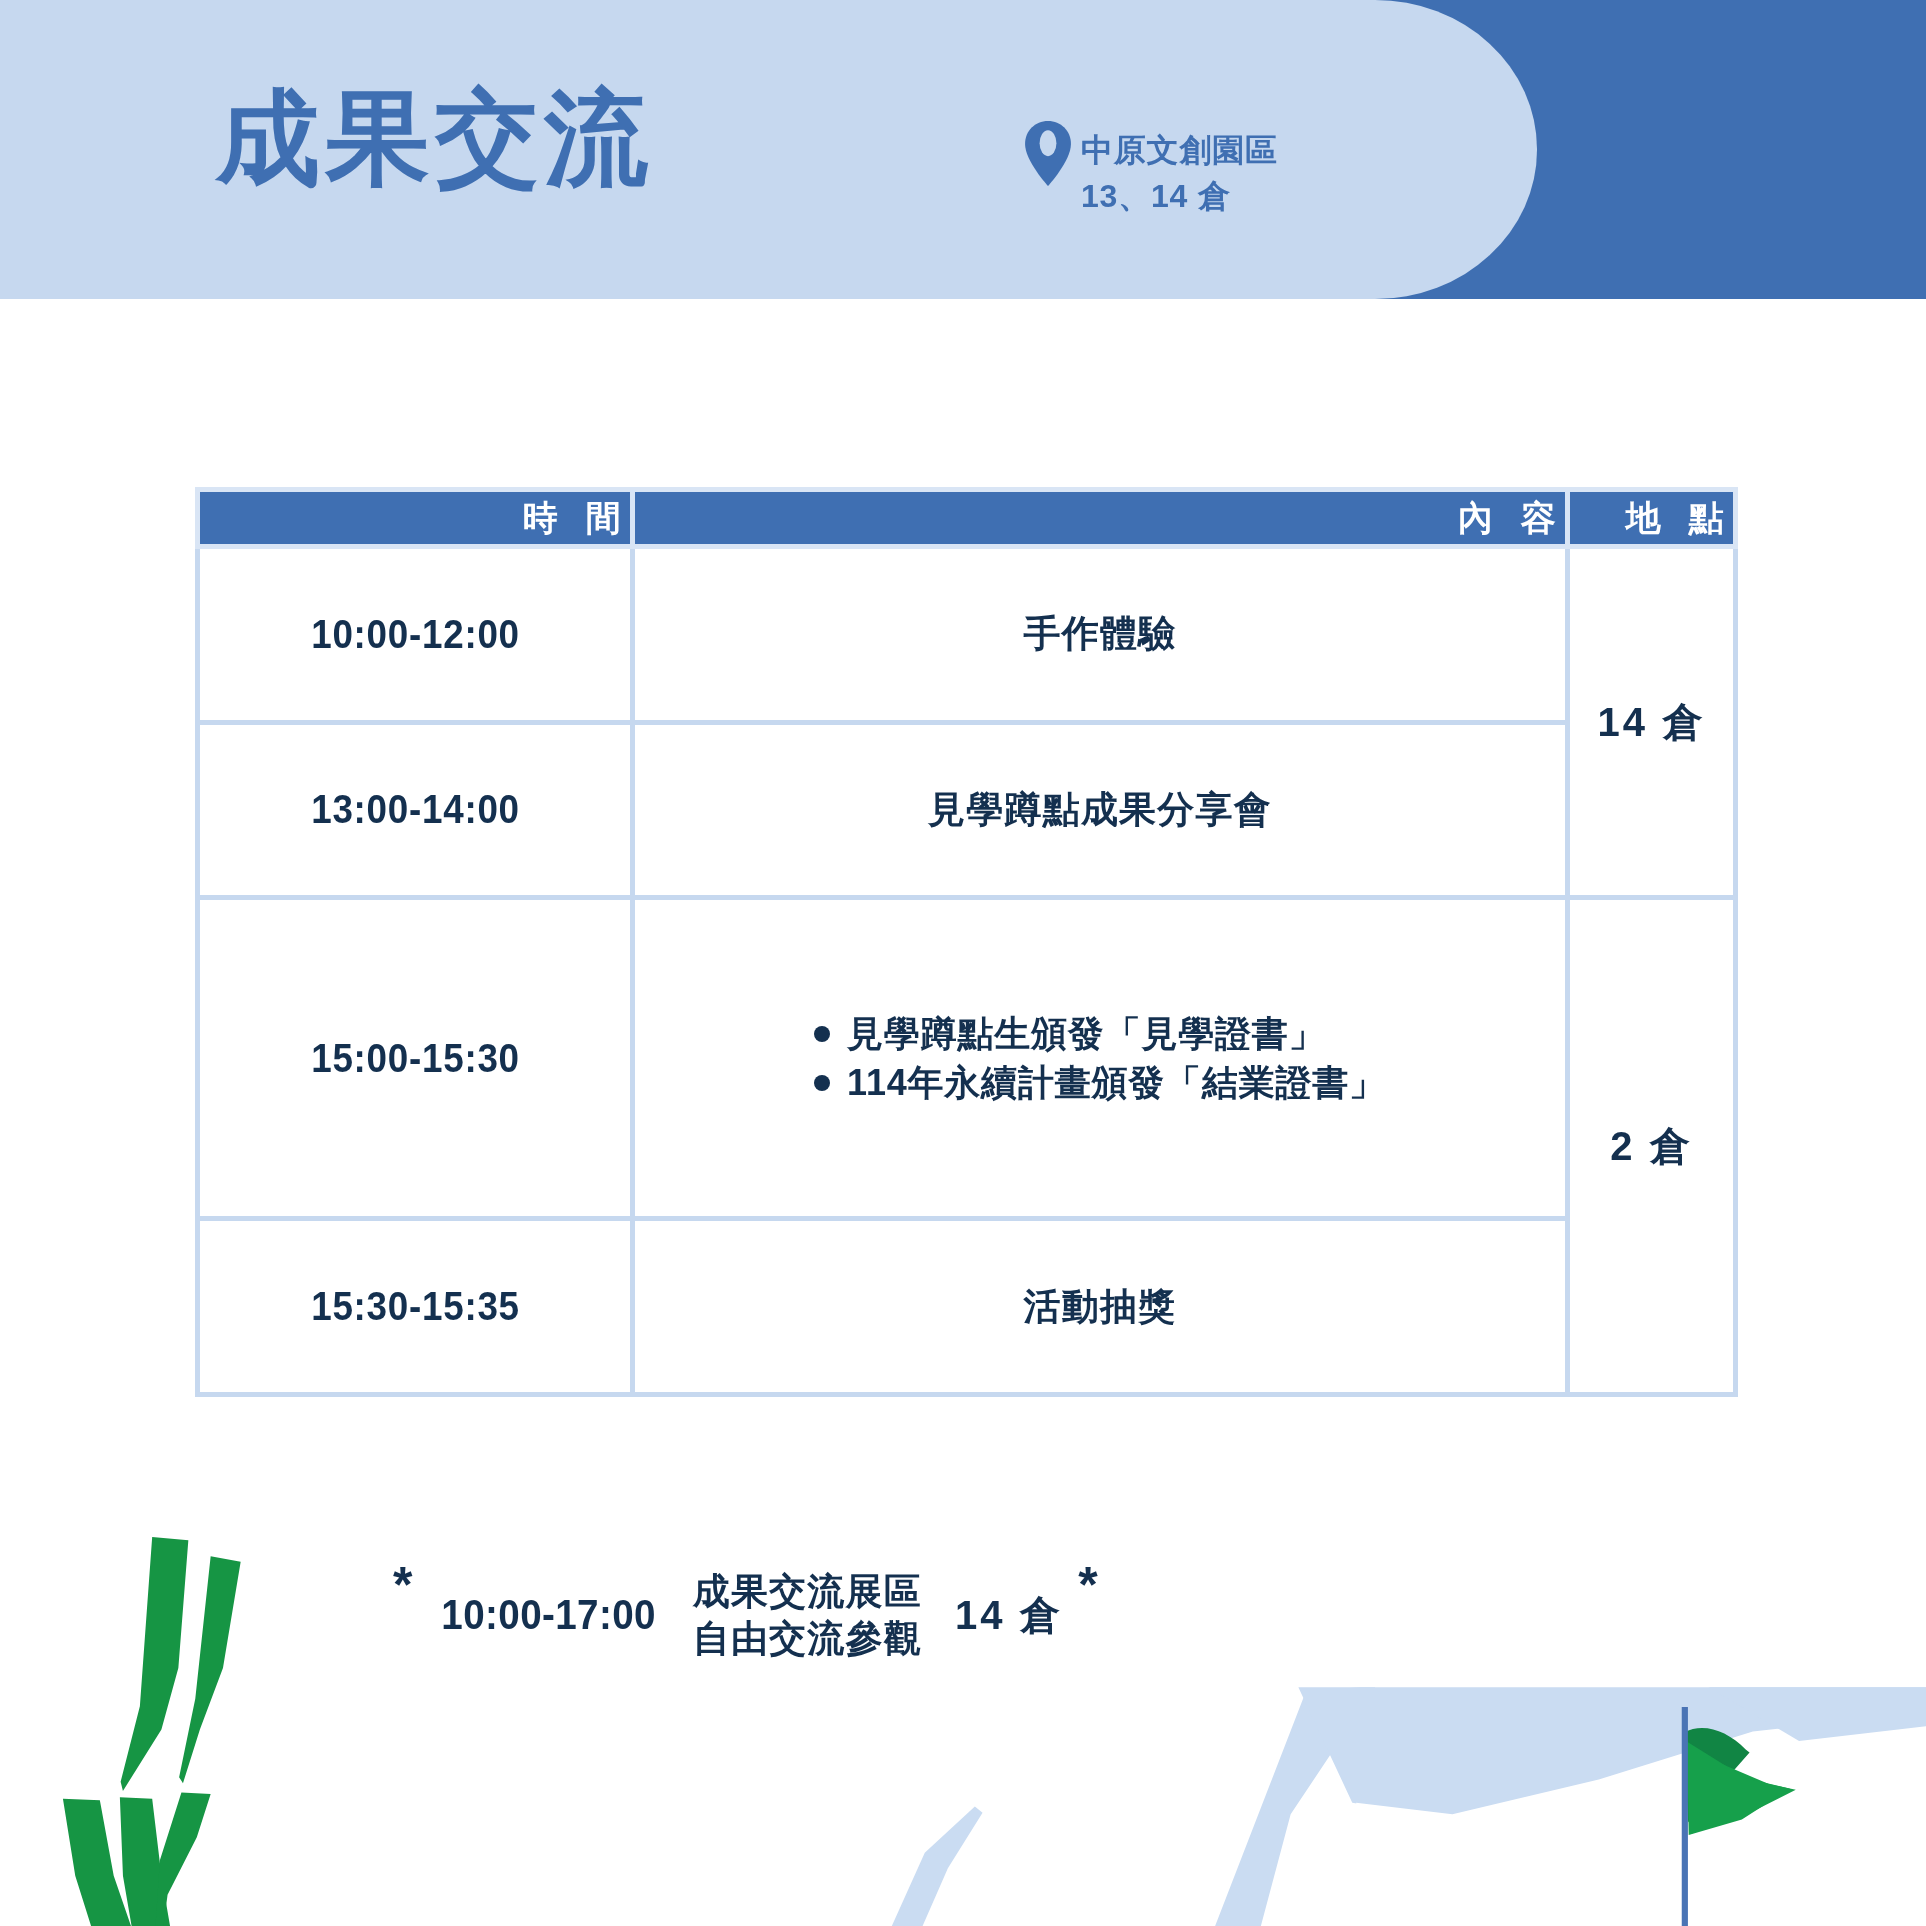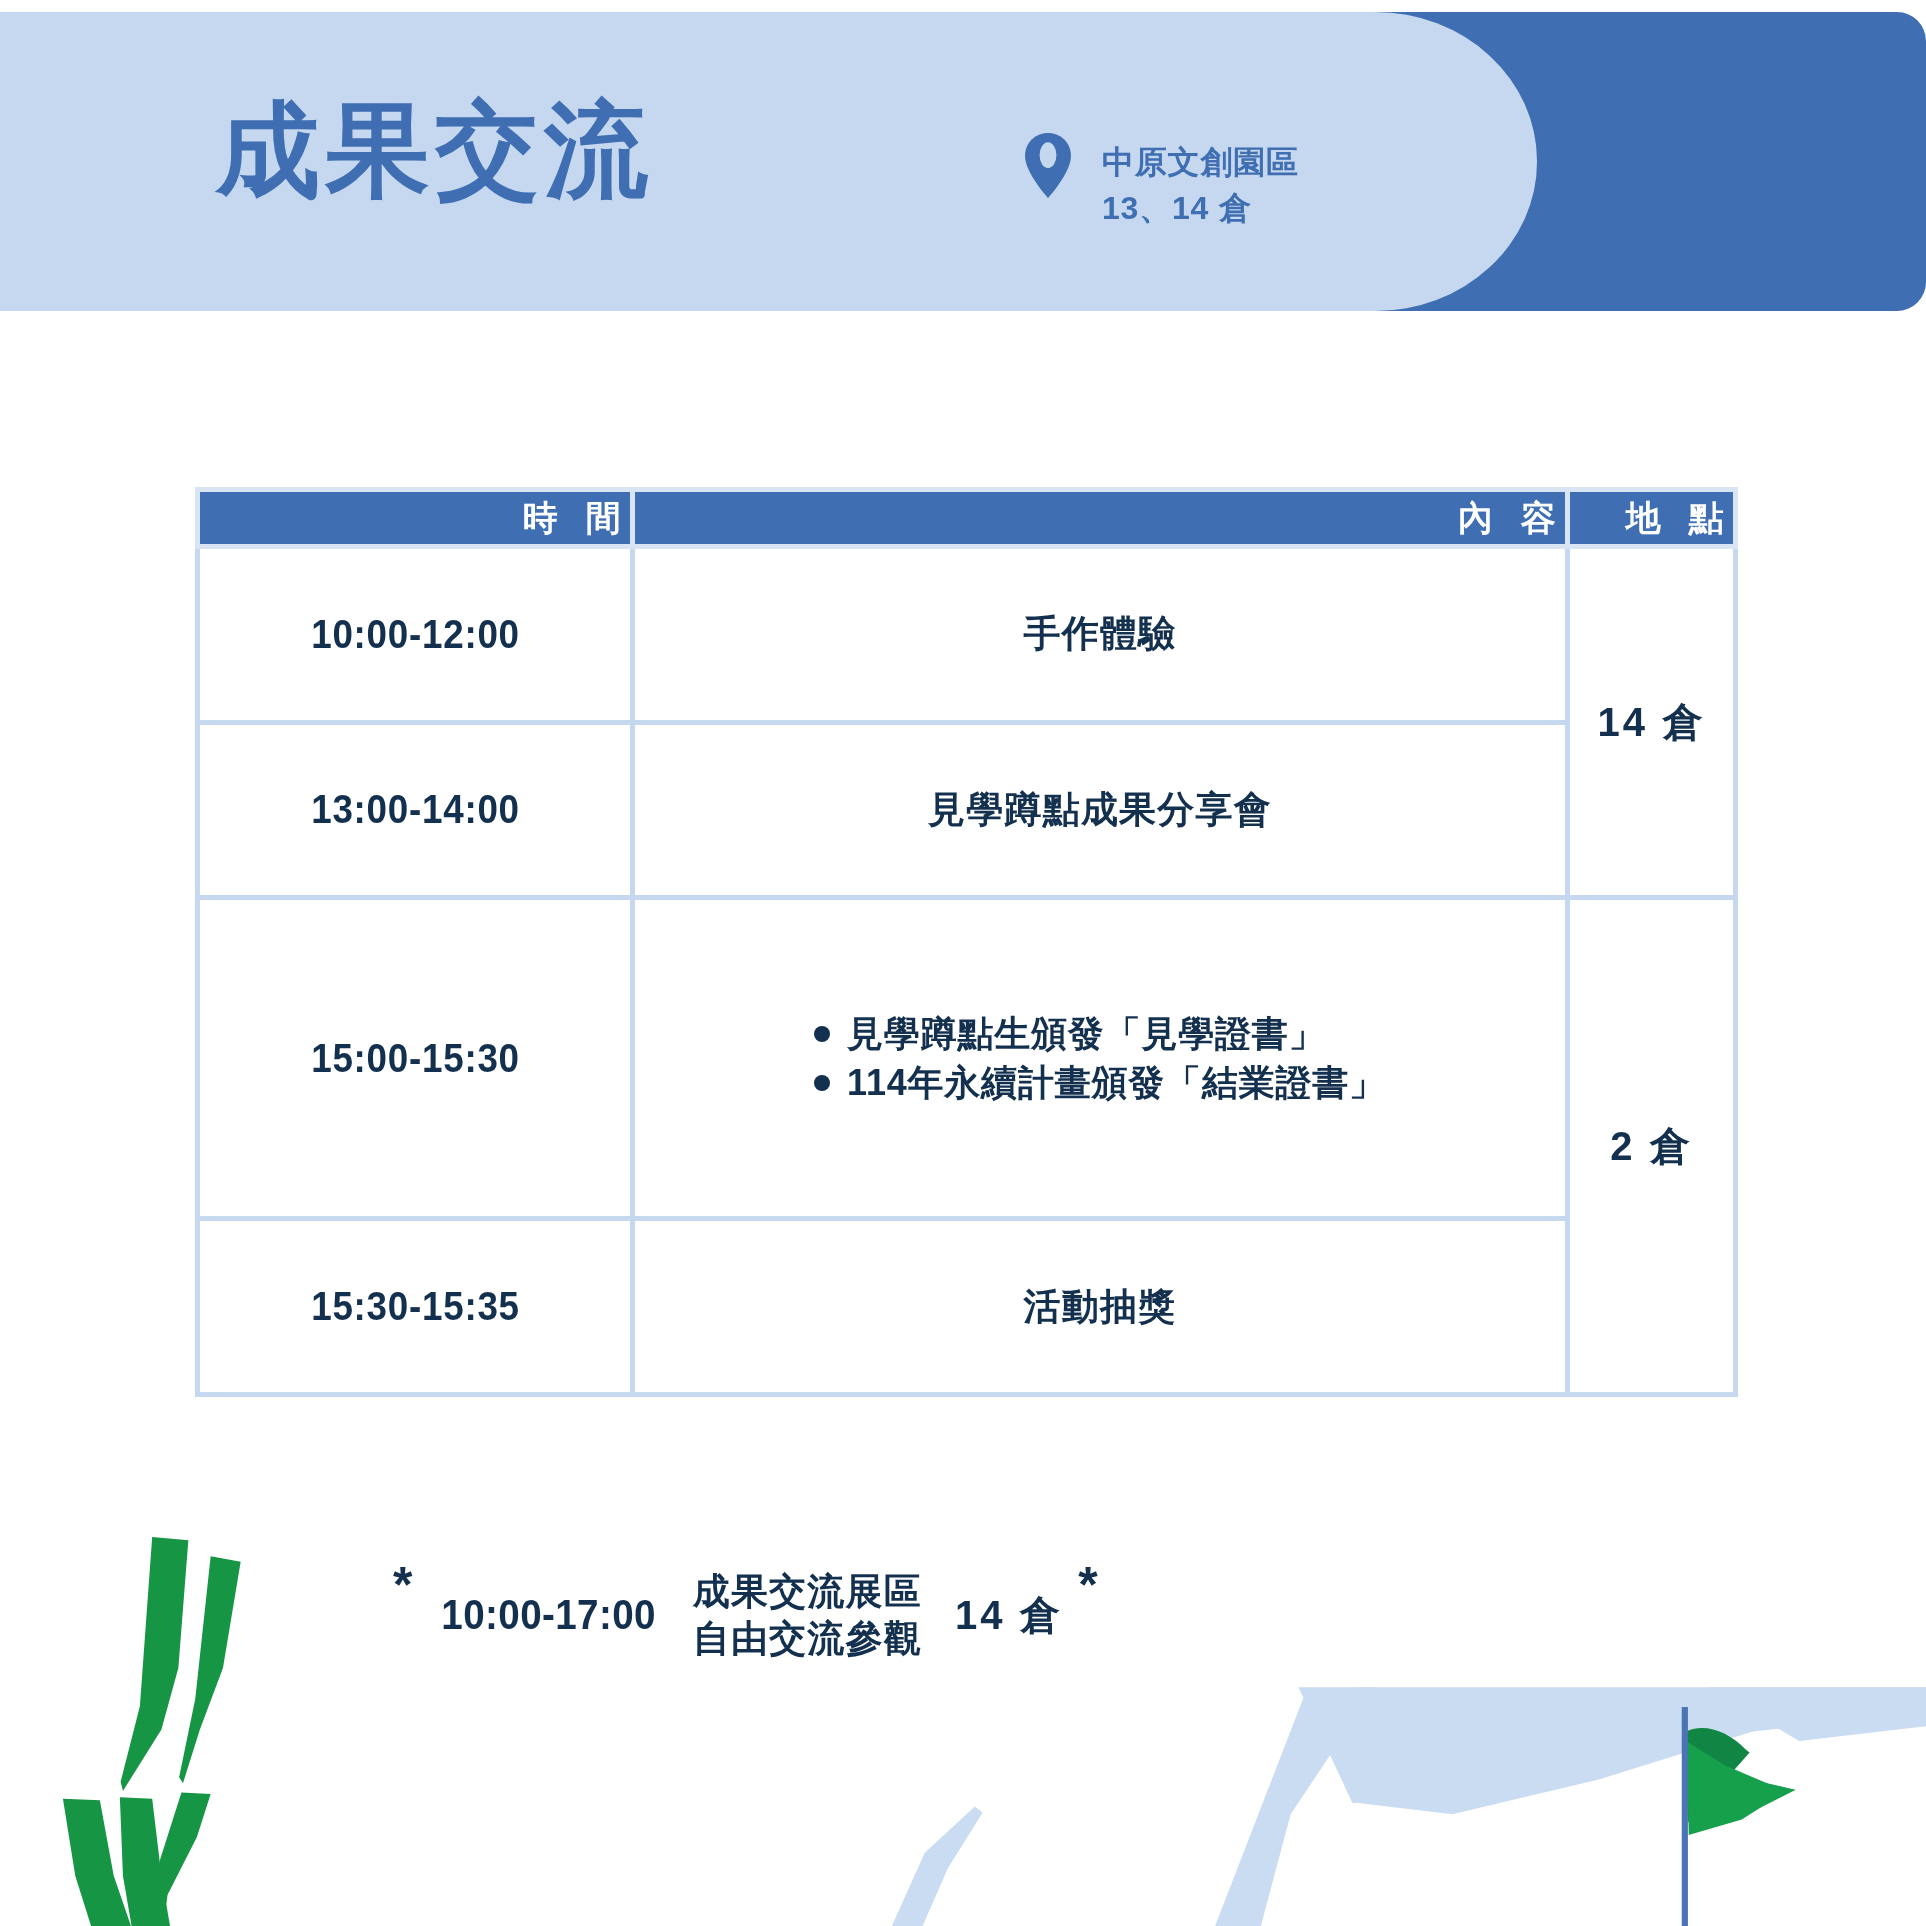--- a/index.html
+++ b/index.html
@@ -4,39 +4,38 @@
 <style>
   html,body{margin:0;padding:0;}
   body{
     width:1926px;height:1927px;
     background:#ffffff;
     font-family:"Liberation Sans","DejaVu Sans",sans-serif;
     position:relative;overflow:hidden;
   }
   
   #header-band{
-    position:absolute;left:0;top:12px;width:1926px;height:299px;
+    position:absolute;left:0;top:0;width:1926px;height:299px;
     background:#3f6fb2;
-    border-radius:29px;
   }
   #header-panel{
     position:absolute;left:0;top:0;width:1537px;height:299px;
     background:#c6d8ef;
     border-top-right-radius:162px 149px;
     border-bottom-right-radius:162px 149px;
   }
   #header-title{
     position:absolute;left:216px;top:86px;
     font-size:104px;font-weight:700;color:#3f6fb2;
     letter-spacing:5.4px;line-height:1;
     white-space:nowrap;
   }
   #header-loc{
     position:absolute;left:1025px;top:127px;
-    display:flex;align-items:flex-start;gap:31px;
+    display:flex;align-items:flex-start;gap:10px;
   }
   #pin-icon{flex:0 0 auto;margin-top:-6.2px;}
   #header-loc-text{
     font-size:32px;font-weight:600;color:#3f6fb2;
     line-height:1.45;letter-spacing:0.8px;white-space:nowrap;
   }
   
   #schedule-table{
     position:absolute;left:195px;top:487px;
     width:1537px;height:910px;

